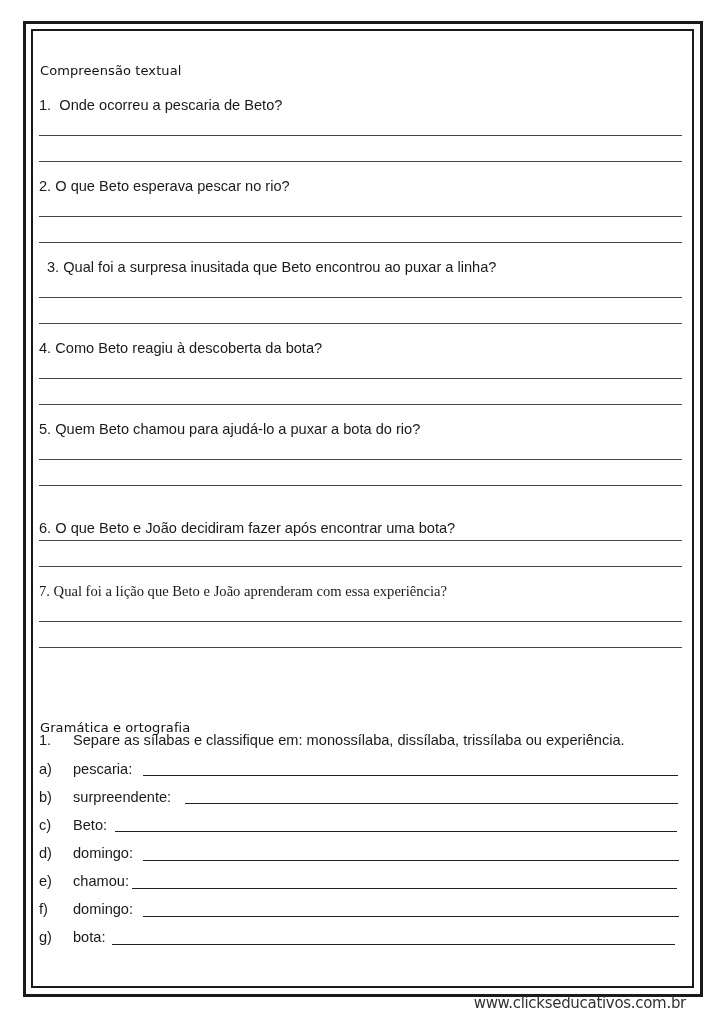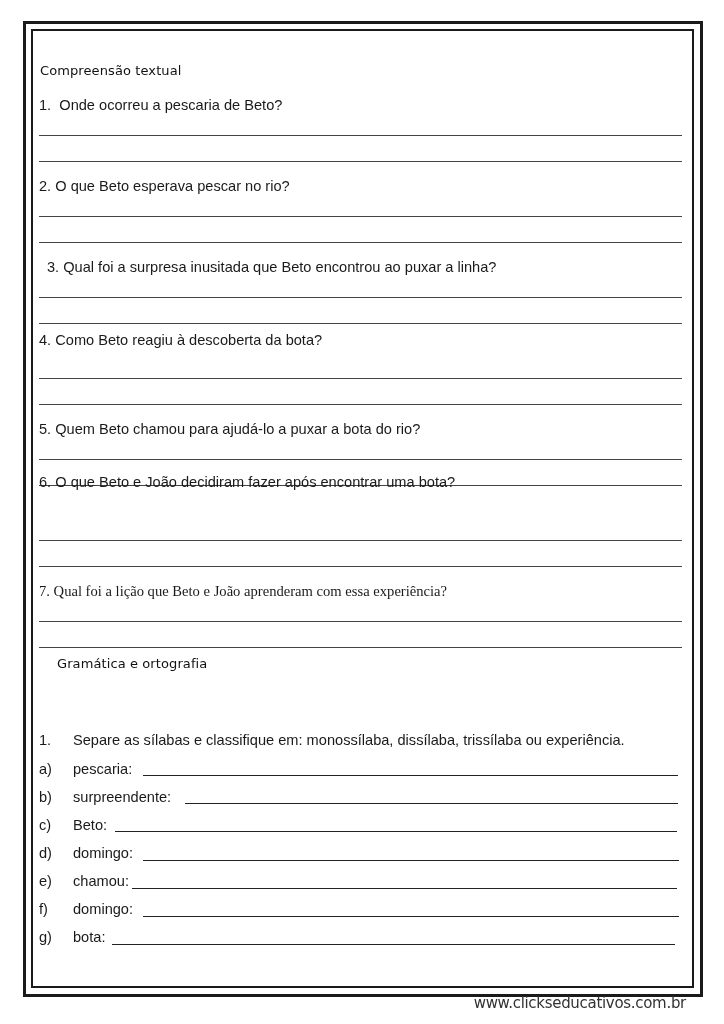--- a/index.html
+++ b/index.html
@@ -35,38 +35,38 @@
   <div class="aline" style="top:161px;"></div>
 
   <div class="question" style="top: 178px; white-space: pre;">2. O que Beto esperava pescar no rio?</div>
   <div class="aline" style="top:216px;"></div>
   <div class="aline" style="top:242px;"></div>
 
   <div class="question" style="top: 259px; white-space: pre; margin-left: 8px;">3. Qual foi a surpresa inusitada que Beto encontrou ao puxar a linha?</div>
   <div class="aline" style="top:297px;"></div>
   <div class="aline" style="top:323px;"></div>
 
-  <div class="question" style="top: 332px; white-space: pre;">4. Como Beto reagiu à descoberta da bota?</div>
+  <div class="question" style="top: 340px; white-space: pre;">4. Como Beto reagiu à descoberta da bota?</div>
   <div class="aline" style="top:378px;"></div>
   <div class="aline" style="top:404px;"></div>
 
   <div class="question" style="top: 421px; white-space: pre;">5. Quem Beto chamou para ajudá-lo a puxar a bota do rio?</div>
   <div class="aline" style="top:459px;"></div>
   <div class="aline" style="top:485px;"></div>
 
-  <div class="question" style="top: 474px; white-space: pre;">6. O que Beto e João decidiram fazer após encontrar uma bota?</div>
+  <div class="question" style="top: 520px; white-space: pre;">6. O que Beto e João decidiram fazer após encontrar uma bota?</div>
   <div class="aline" style="top:540px;"></div>
   <div class="aline" style="top:566px;"></div>
 
   <div class="question" style="top: 583px; white-space: pre; font-family: Liberation Serif, serif;">7. Qual foi a lição que Beto e João aprenderam com essa experiência?</div>
   <div class="aline" style="top:621px;"></div>
   <div class="aline" style="top:647px;"></div>
 </div>
 
-<div class="heading" style="top:656px;margin-left:17px;">Gramática e ortografia</div>
+<div class="heading" style="top:720px;">Gramática e ortografia</div>
 
 <div class="g-item" style="top:732px;">
   <span class="g-letter">1.</span>
   <span class="g-word">Separe as sílabas e classifique em: monossílaba, dissílaba, trissílaba ou experiência.</span>
 </div>
 
 <div class="g-item" style="top:761px;">
   <span class="g-letter">a)</span>
   <span class="g-word">pescaria:</span>
 </div>

